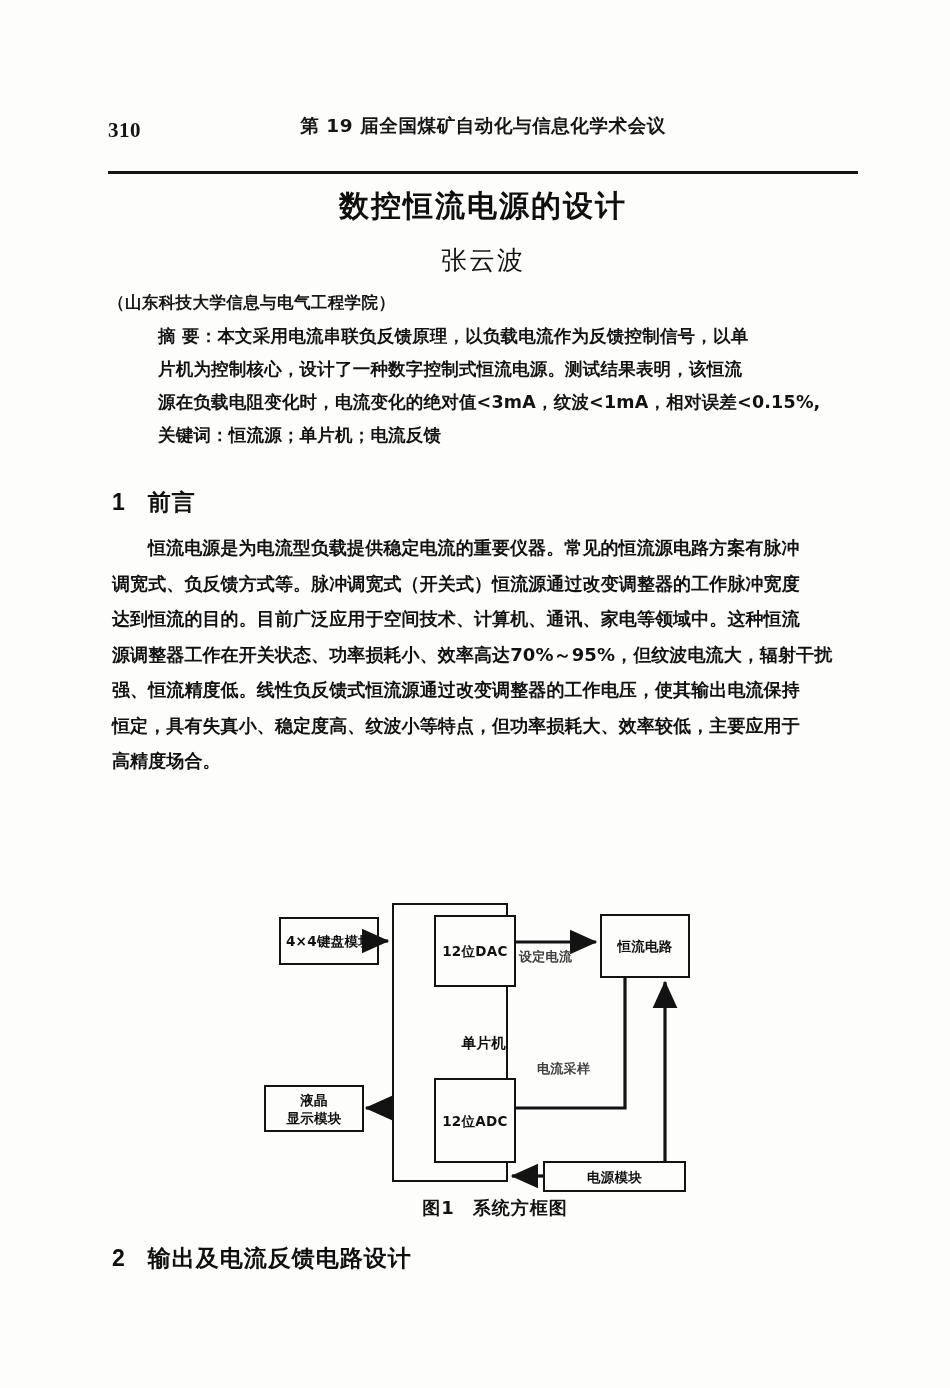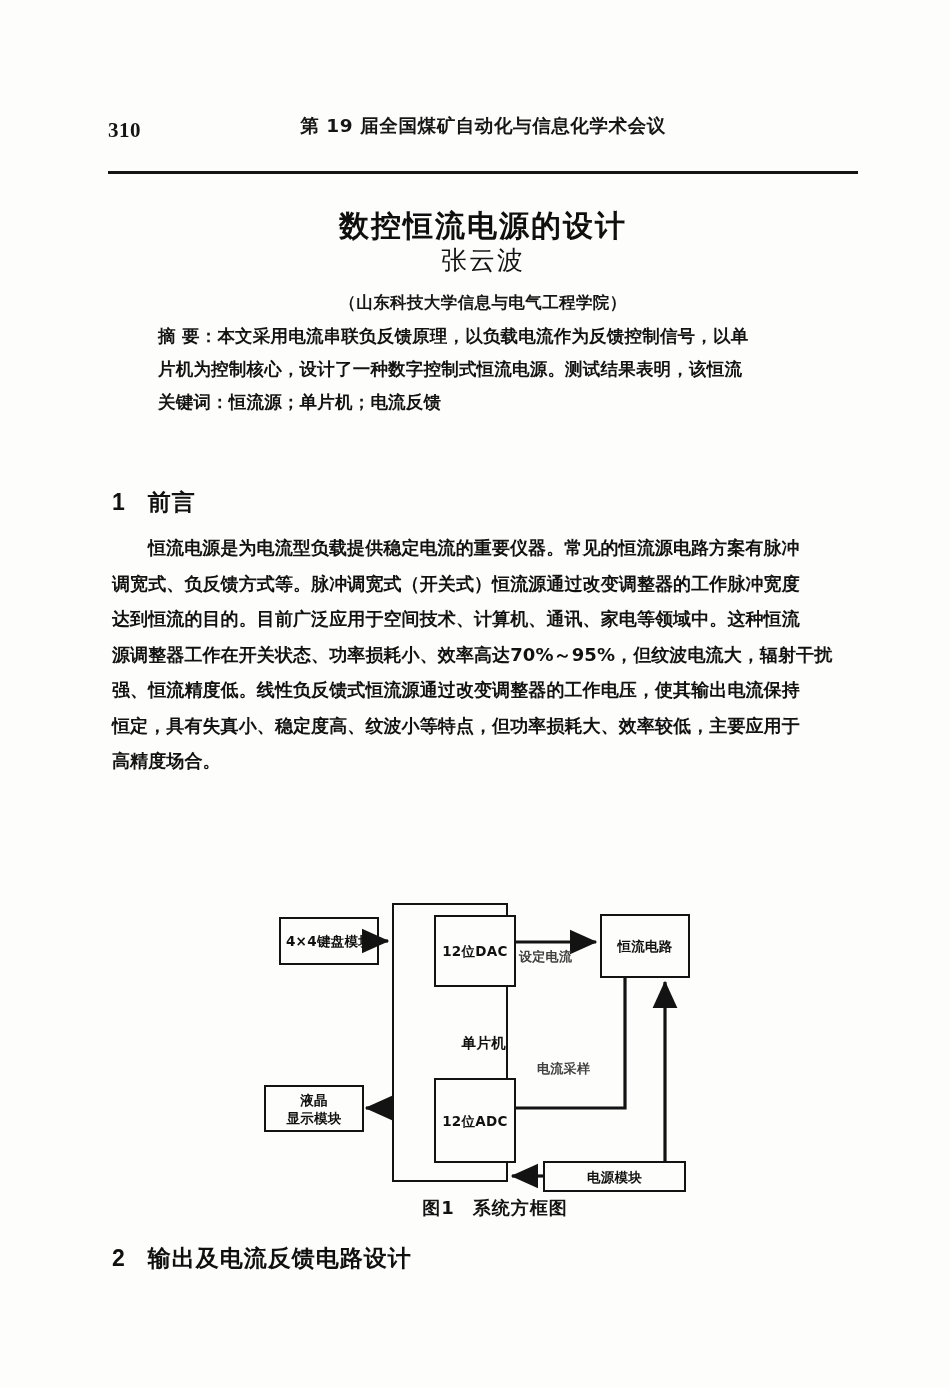--- a/index.html
+++ b/index.html
@@ -66,39 +66,38 @@
   .doc-title {
     position: absolute;
     left: 108px;
     top: 186px;
     width: 750px;
     text-align: center;
     font-size: 30px;
     font-weight: 700;
     letter-spacing: 2px;
     color: #0f0f0f;
-    margin-top: 20px;
   }
   .doc-author {
     position: absolute;
     left: 108px;
     top: 243px;
     width: 750px;
     text-align: center;
     font-size: 26px;
     font-weight: 400;
     letter-spacing: 2px;
     color: #131313;
   }
   .doc-affil {
     position: absolute;
     left: 108px;
     top: 292px;
     width: 750px;
-    text-align: center;
+    text-align: left;
     font-size: 16.5px;
     font-weight: 700;
     letter-spacing: 0.4px;
     color: #161616;
   }
 
   
   .abstract {
     position: absolute;
     left: 158px;
@@ -216,20 +215,21 @@
   </div>
   <div class="rule"></div>
 
   <div class="doc-title">数控恒流电源的设计</div>
   <div class="doc-author">张云波</div>
   <div class="doc-affil">（山东科技大学信息与电气工程学院）</div>
 
   <div class="abstract">
     <div class="ln">摘 要：本文采用电流串联负反馈原理，以负载电流作为反馈控制信号，以单</div>
     <div class="ln">片机为控制核心，设计了一种数字控制式恒流电源。测试结果表明，该恒流</div>
+    <div class="ln">源在负载电阻变化时，电流变化的绝对值&lt;3mA，纹波&lt;1mA，相对误差&lt;0.15%,</div>
     <div class="ln">关键词：恒流源；单片机；电流反馈</div>
   </div>
 
   <div class="sec-head" id="sec1">
     <span class="num">1</span><span>前言</span>
   </div>
 
   <div class="para" id="para1">
     <div class="ln indent">恒流电源是为电流型负载提供稳定电流的重要仪器。常见的恒流源电路方案有脉冲</div>
     <div class="ln">调宽式、负反馈方式等。脉冲调宽式（开关式）恒流源通过改变调整器的工作脉冲宽度</div>

